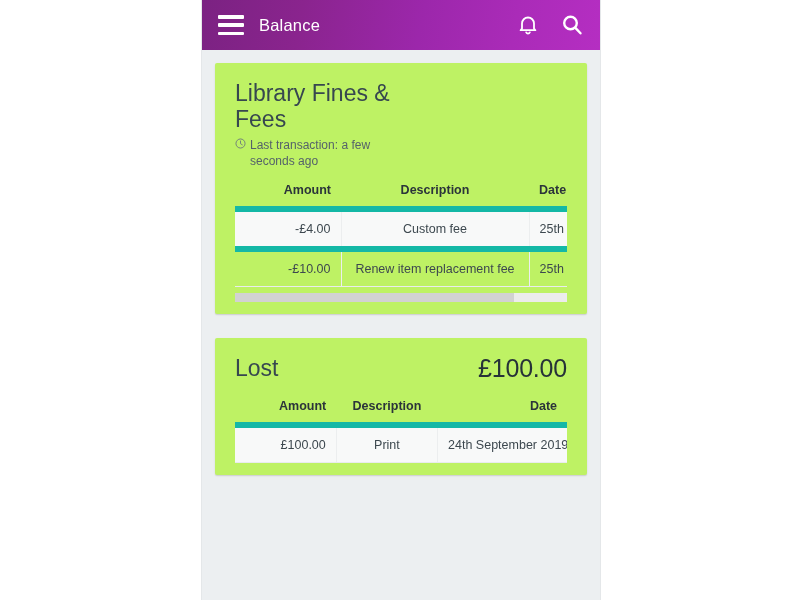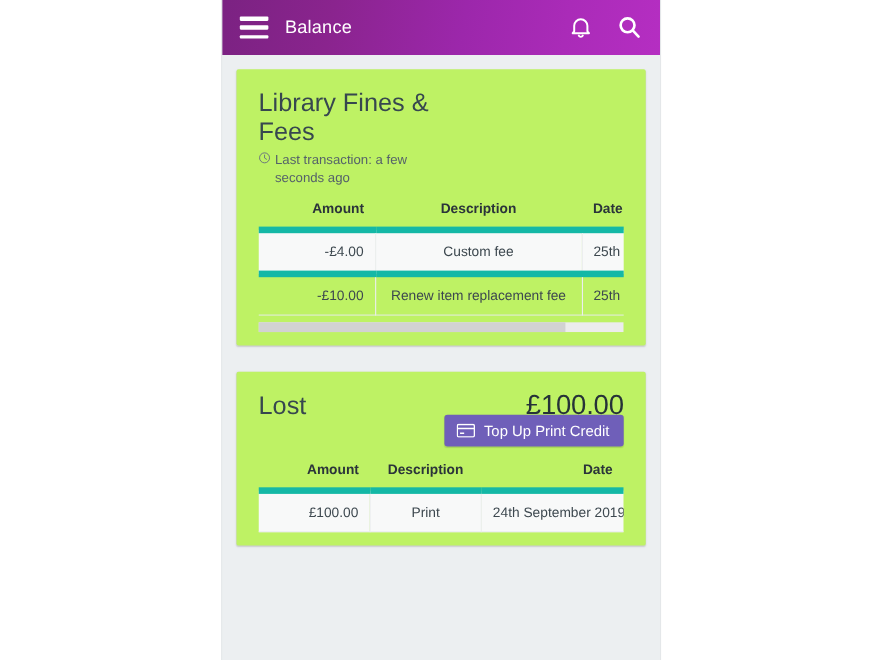--- a/index.html
+++ b/index.html
@@ -295,32 +295,20 @@
             <div class="thumb"></div>
           </div>
         </div>
       </div>
 
       <div class="card">
         <div class="card-head">
           <h2 class="card-title">Lost</h2>
           <div class="card-balance">£100.00</div>
         </div>
-        <div class="btn-row">
-          <button class="btn">
-            <span class="card-icon">
-              <svg viewBox="0 0 20 15" width="17" height="13" fill="none" stroke="#ffffff" stroke-width="1.4">
-                <rect x="0.9" y="0.9" width="18.2" height="13.2" rx="1.4"></rect>
-                <line x1="0.9" y1="5.2" x2="19.1" y2="5.2"></line>
-                <line x1="3.8" y1="10.4" x2="8.2" y2="10.4" stroke-width="1.6"></line>
-              </svg>
-            </span>
-            <span>Top Up Print Credit</span>
-          </button>
-        </div>
 
         <div class="table-wrap">
           <table class="txn" id="print-table">
             <thead>
               <tr>
                 <th class="col-amount">Amount</th>
                 <th class="col-desc">Description</th>
                 <th class="col-date">Date</th>
               </tr>
             </thead>

